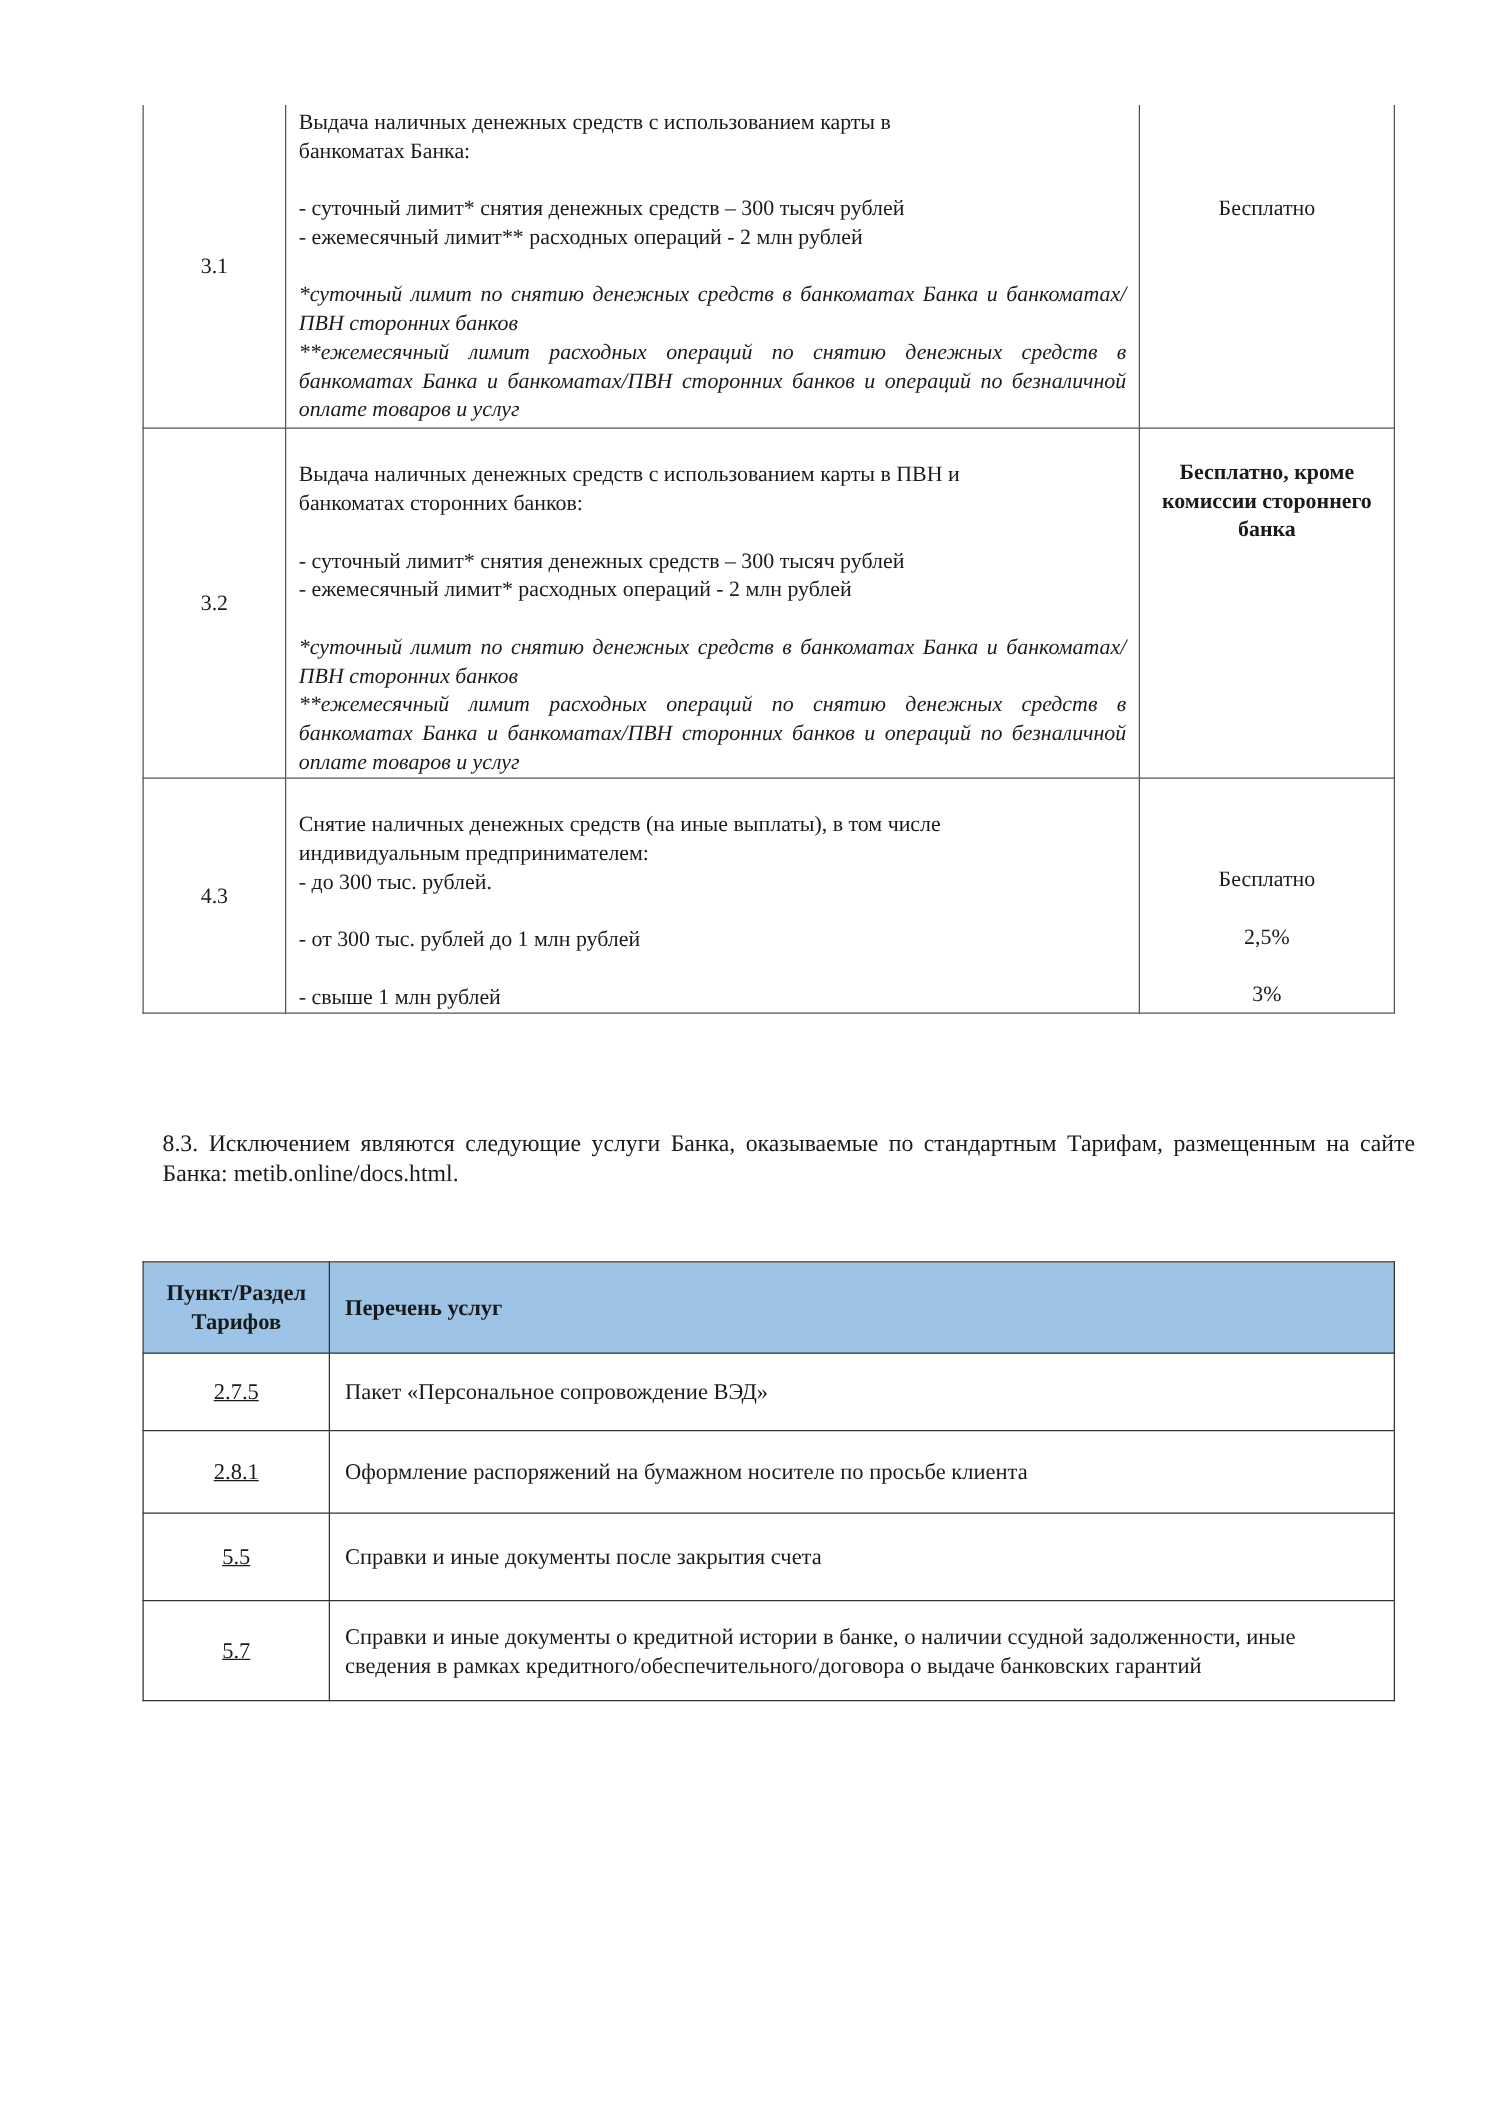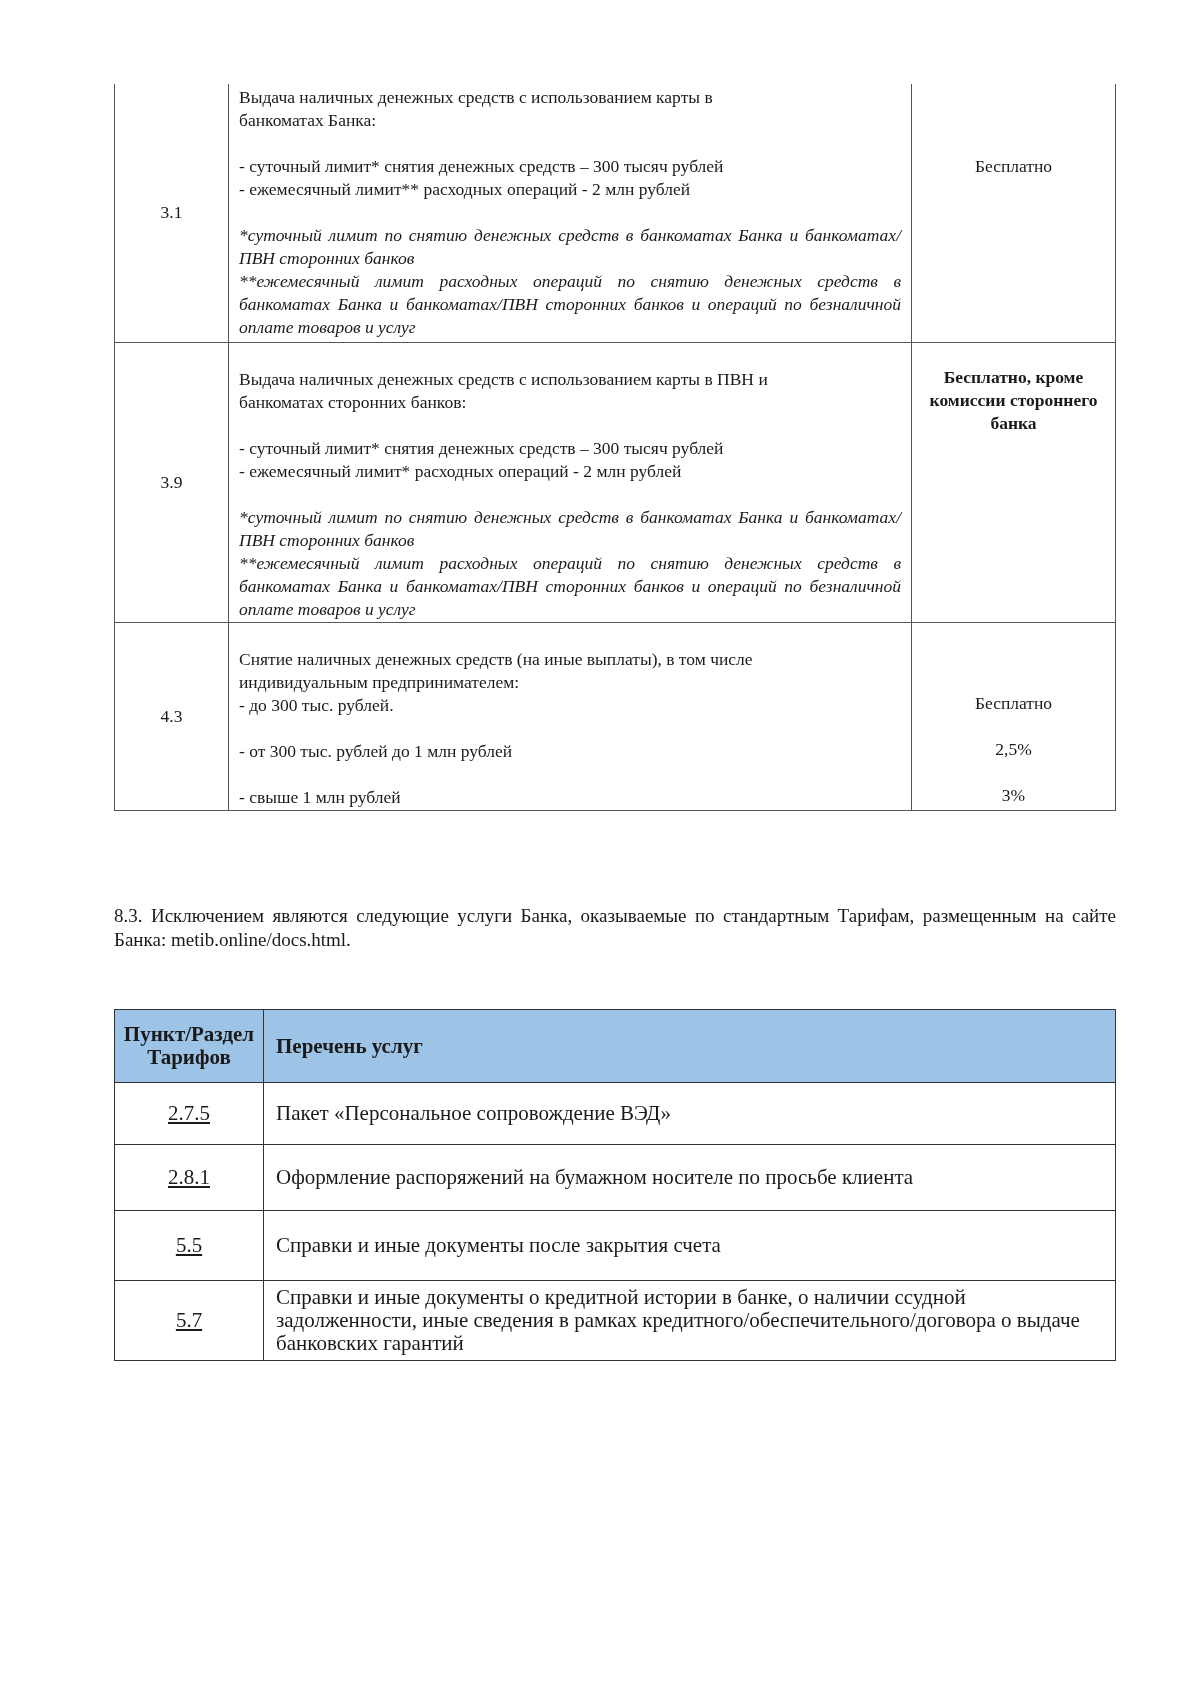--- a/index.html
+++ b/index.html
@@ -5,22 +5,22 @@
   html, body { margin:0; padding:0; background:#ffffff; }
   body { width:1199px; height:1696px; position:relative; font-family:"Liberation Serif", serif; color:#1a1a1a; overflow:hidden; }
   .t1 { position:absolute; left:114px; top:84px; width:1002px; border-collapse:collapse; font-size:17.5px; line-height:23px; }
   .t1 td { border:1.5px solid #555; vertical-align:top; padding:0; }
   .t1 td.num { width:113px; text-align:center; vertical-align:middle;margin-left:22px; }
   .t1 td.desc { width:662px; padding:2px 10px 0 10px; }
   .t1 td.price { text-align:center; }
   .t1 .topless td { border-top:none; }
   .it { font-style:italic; text-align:justify; }
   .gap { height:23px; }
-  .para { position:absolute; left:114px; top:904px; width:1002px; font-size:19px; line-height:24px; text-align:justify; }
-  .t2 { position:absolute; left:114px; top:1009px; width:1002px; border-collapse:collapse; font-size:21px; line-height:23px; }
+  .para { position:absolute; left:130px; top:904px; width:1002px; font-size:19px; line-height:24px; text-align:justify; }
+  .t2 { position:absolute; left:114px; top:1009px; width:1002px; border-collapse:collapse; font-size:18px; line-height:23px; }
   .t2 td, .t2 th { border:1.5px solid #333; }
   .t2 th { background:#9dc3e6; font-weight:bold; height:70px; }
   .t2 th.c1 { width:146px; text-align:center; }
   .t2 th.c2 { text-align:left; padding-left:12px; }
   .t2 td.c1 { text-align:center;text-decoration:underline; }
   .t2 td.c2 { padding-left:12px; padding-right:12px; }
 </style>
 </head>
 <body>
 
@@ -37,21 +37,21 @@
       <div class="gap"></div>
       <div class="it">*суточный лимит по снятию денежных средств в банкоматах Банка и банкоматах/ПВН сторонних банков</div>
       <div class="it">**ежемесячный лимит расходных операций по снятию денежных средств в банкоматах Банка и банкоматах/ПВН сторонних банков и операций по безналичной оплате товаров и услуг</div>
     </td>
     <td class="price">
       <div style="height:71px;"></div>
       <div>Бесплатно</div>
     </td>
   </tr>
   <tr style="height:280px;">
-    <td class="num">3.9</td>
+    <td class="num">3.2</td>
     <td class="desc">
       <div style="height:23px;"></div>
       <div>Выдача наличных денежных средств с использованием карты в ПВН и</div>
       <div>банкоматах сторонних банков:</div>
       <div class="gap"></div>
       <div>- суточный лимит* снятия денежных средств – 300 тысяч рублей</div>
       <div>- ежемесячный лимит* расходных операций -  2 млн рублей</div>
       <div class="gap"></div>
       <div class="it">*суточный лимит по снятию денежных средств в банкоматах Банка и банкоматах/ПВН сторонних банков</div>
       <div class="it">**ежемесячный лимит расходных операций по снятию денежных средств в банкоматах Банка и банкоматах/ПВН сторонних банков и операций по безналичной оплате товаров и услуг</div>

